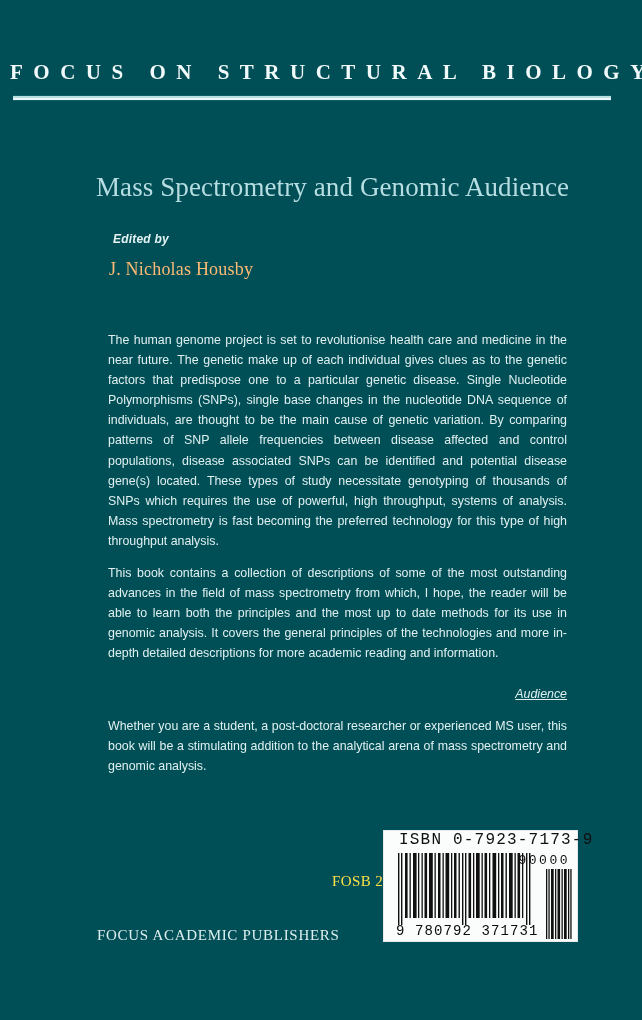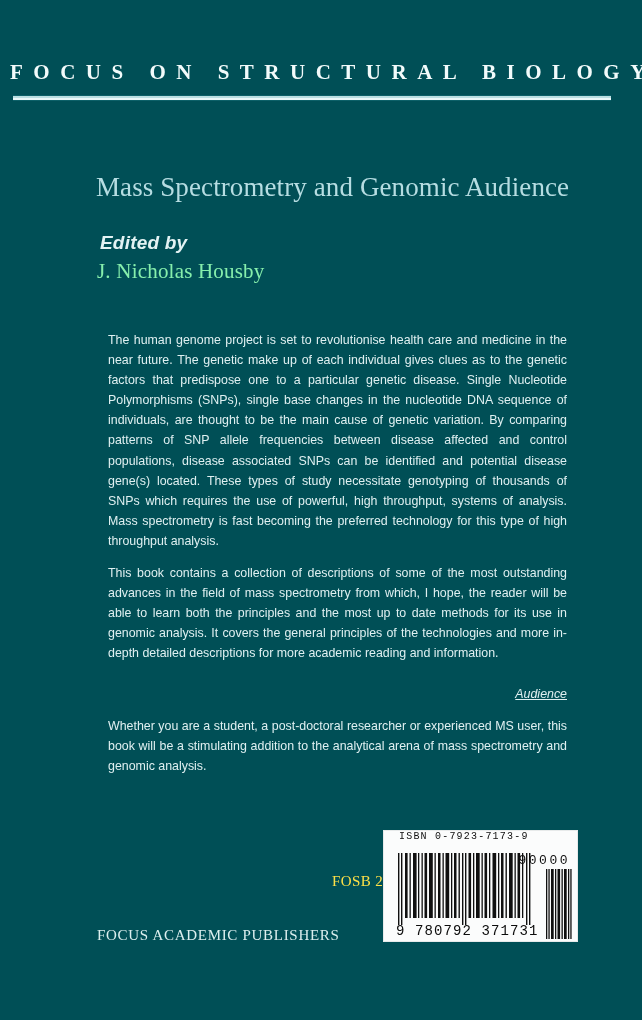--- a/index.html
+++ b/index.html
@@ -81,30 +81,30 @@
   .editor-block {
     position: absolute;
     left: 96px;
     top: 232px;
     width: 400px;
   }
   .edited-by {
     font-family: "Liberation Sans", sans-serif;
     font-style: italic;
     font-weight: bold;
-    font-size: 19px;
+    font-size: 12px;
     color: #e3f3f4;
-    margin: 0 0 5px 4px;
+    margin: 0 0 5px 17px;
     letter-spacing: 0.2px;
   }
   .editor-name {
     font-family: "Liberation Serif", "DejaVu Serif", serif;
-    font-size: 21px;
-    color: #86efac;
-    margin: 1px;
+    font-size: 18px;
+    color: #fdba74;
+    margin: 13px;
     letter-spacing: 0.2px;
   }
 
   
   .blurb {
     position: absolute;
     left: 96px;
     top: 318px;
     width: 483px;
     font-family: "Liberation Sans", sans-serif;
@@ -133,21 +133,21 @@
     height: 112px;
     background: #fbfcfc;
     box-sizing: border-box;
     border: 1px solid #e7eaea;
   }
   .isbn-text {
     position: absolute;
     left: 15px;
     top: 0;
     font-family: "Liberation Mono", "DejaVu Sans Mono", monospace;
-    font-size: 10px;
+    font-size: 16px;
     letter-spacing: 1.2px;
     color: #101010;
     white-space: nowrap;
   }
   .addon-text {
     position: absolute;
     right: 7px;
     top: 22px;
     font-family: "Liberation Mono", "DejaVu Sans Mono", monospace;
     font-size: 13px;

